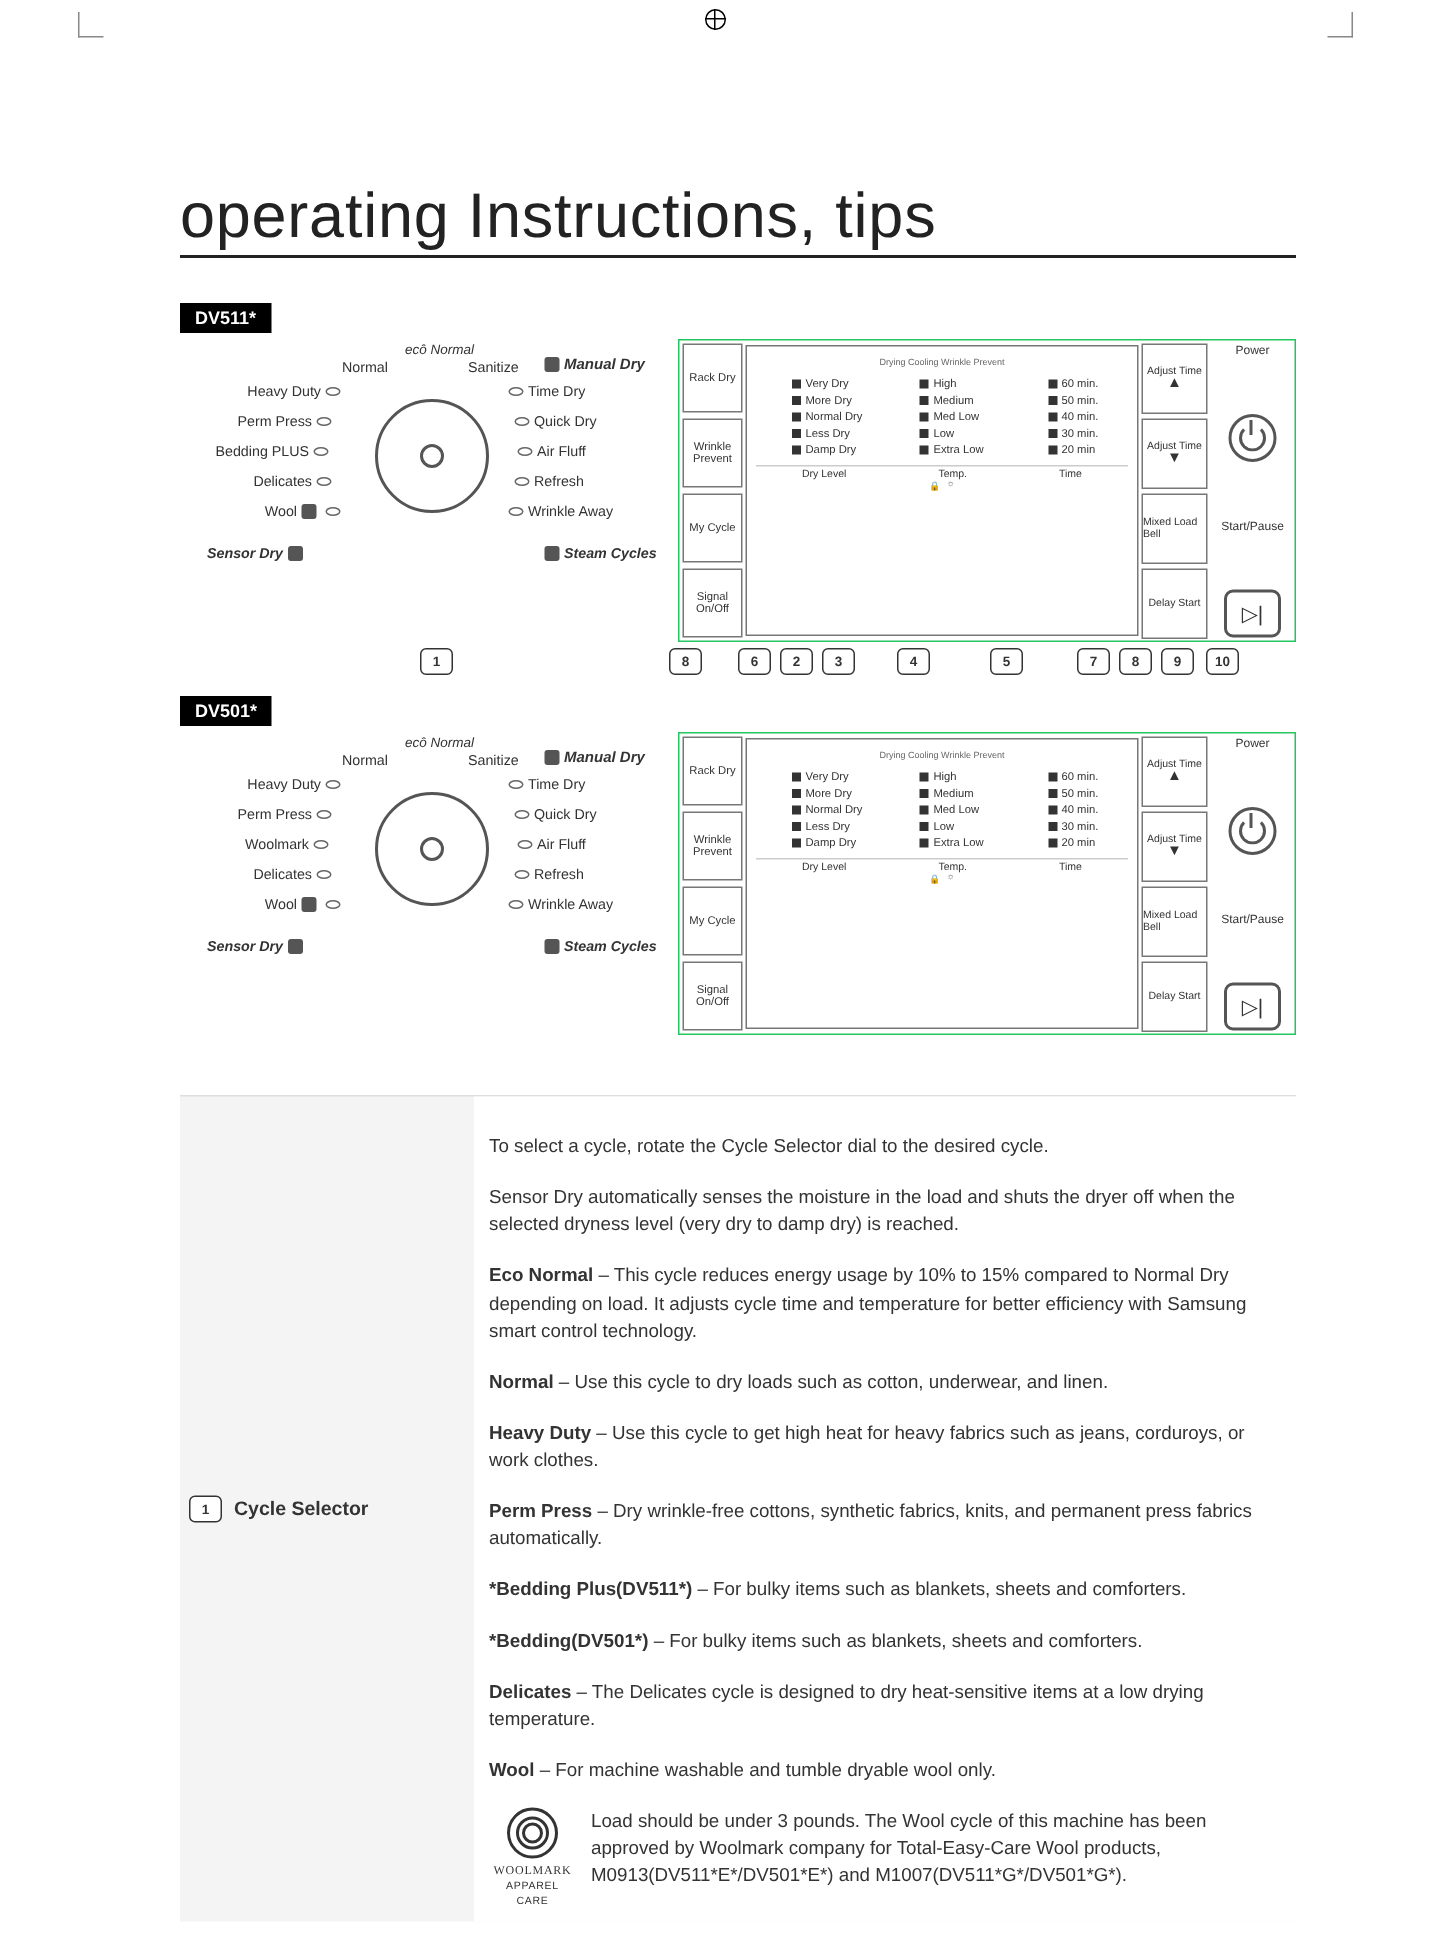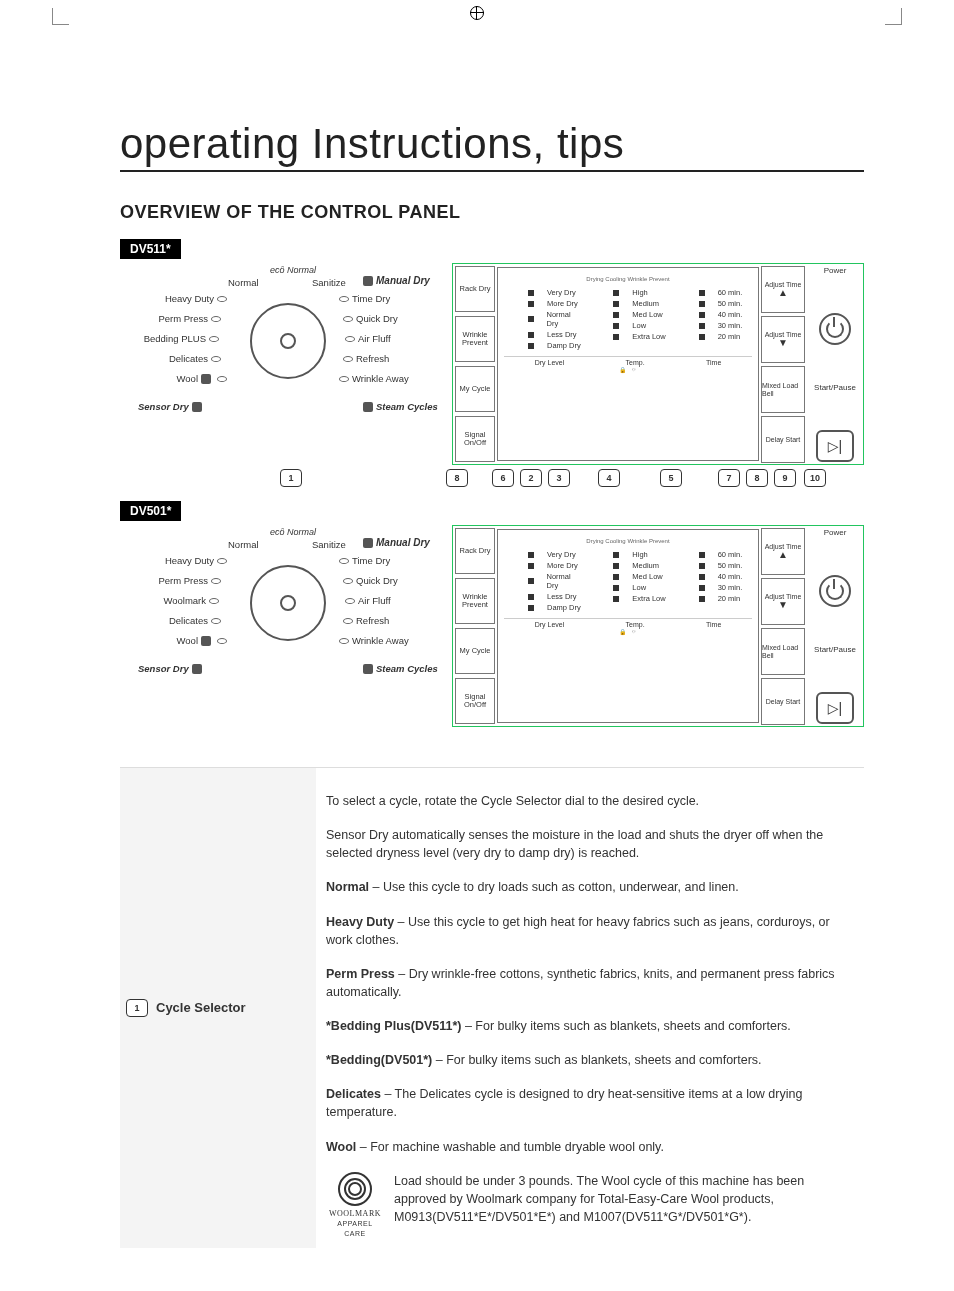--- a/index.html
+++ b/index.html
@@ -175,21 +175,21 @@
     display: flex;
     gap: 8px;
     margin-top: 4px;
   }
   .screen-col {
     flex: 1;
   }
   .screen-col .row {
     display: flex;
     align-items: center;
-    gap: 13px;
+    gap: 3px;
     margin: 2px 0;
     padding-left: 24px;
   }
   .sq {
     display: inline-block;
     width: 6px;
     height: 6px;
     background: #333;
   }
   .screen-footer {
@@ -360,21 +360,20 @@
 <body>
 
 <div class="page">
   <div class="crop-mark tl"></div>
   <div class="crop-mark tr"></div>
   <div class="reg-mark">
       <span class="circ"></span>
     </div>
 
   <div class="chapter-title">operating Instructions, tips</div>
-  <div class="section-title">OVERVIEW OF THE CONTROL PANEL</div>
 
   <div class="panel-block">
     <span class="model-label">DV511*</span>
     <div class="panel-flex">
 
       <div class="dial-wrap">
         <div class="dial"></div>
         <span class="dial-label toplabel" style="left:150px;top:2px;">ecȏ Normal</span>
         <span class="dial-label" style="left:108px;top:14px;">Normal</span>
         <span class="dial-label" style="left:192px;top:14px;">Sanitize</span>
@@ -676,20 +675,21 @@
   </div>
 
   <div class="desc-table">
     <div class="desc-left">
       <span class="callout">1</span>
       <span>Cycle Selector</span>
     </div>
     <div class="desc-right">
       <p>To select a cycle, rotate the Cycle Selector dial to the desired cycle.</p>
       <p>Sensor Dry automatically senses the moisture in the load and shuts the dryer off when the selected dryness level (very dry to damp dry) is reached.</p>
+      <p><b>Eco Normal</b><span> – This cycle reduces energy usage by 10% to 15% compared to Normal Dry depending on load. It adjusts cycle time  and temperature for better efficiency with Samsung smart control technology.</span></p>
       <p><b>Normal</b><span> – Use this cycle to dry loads such as cotton, underwear, and linen.</span></p>
       <p><b>Heavy Duty</b><span> – Use this cycle to get high heat for heavy fabrics such as jeans, corduroys, or work clothes.</span></p>
       <p><b>Perm Press</b><span> – Dry wrinkle-free cottons, synthetic fabrics, knits, and permanent press fabrics automatically.</span></p>
       <p><b>*Bedding Plus(DV511*)</b><span> – For bulky items such as blankets, sheets and comforters.</span></p>
       <p><b>*Bedding(DV501*)</b><span> – For bulky items such as blankets, sheets and comforters.</span></p>
       <p><b>Delicates</b><span> – The Delicates cycle is designed to dry heat-sensitive items at a low drying temperature.</span></p>
       <p><b>Wool</b><span> – For machine washable and tumble dryable wool only.</span></p>
       <div class="wool-note">
         <div class="wool-badge">
           <div class="wool-swirl"></div>

